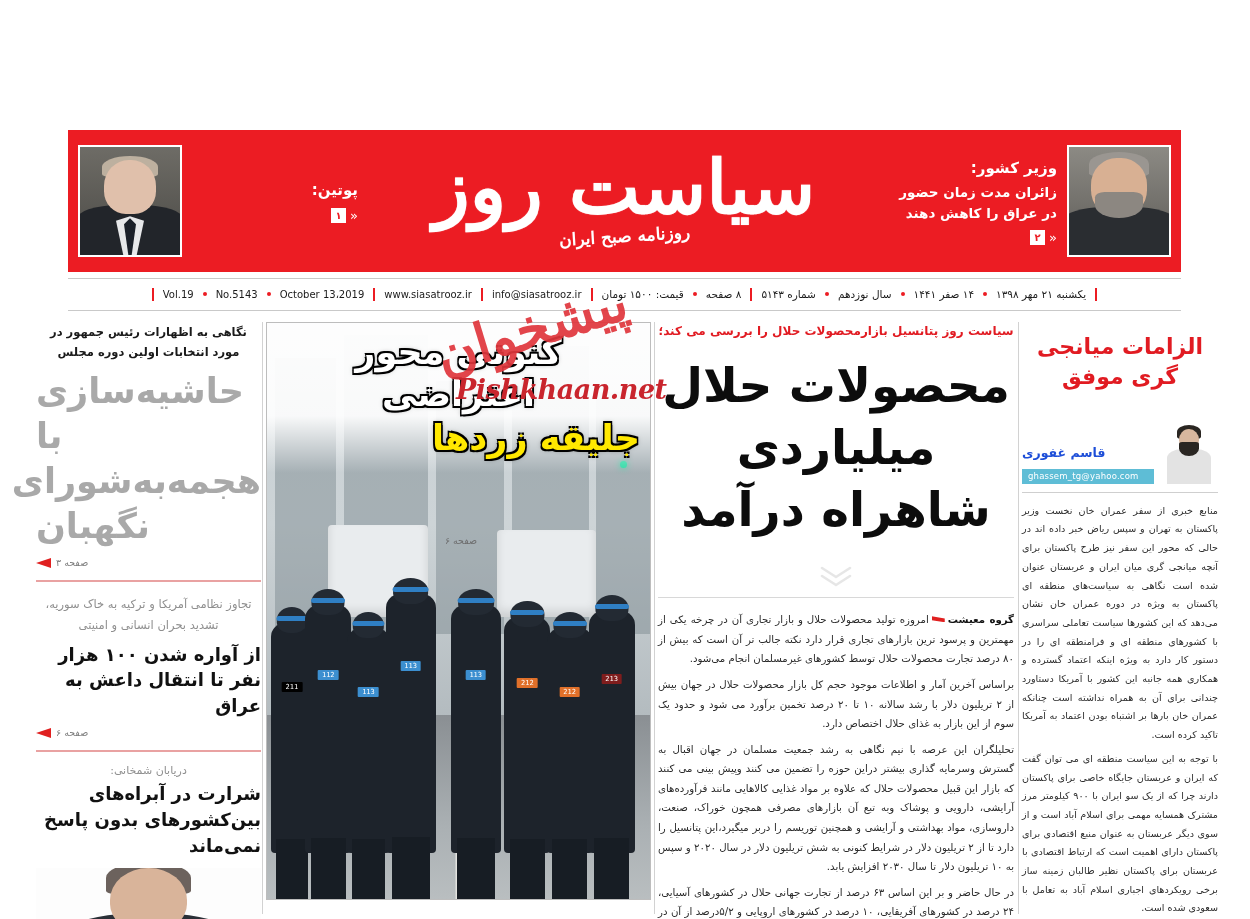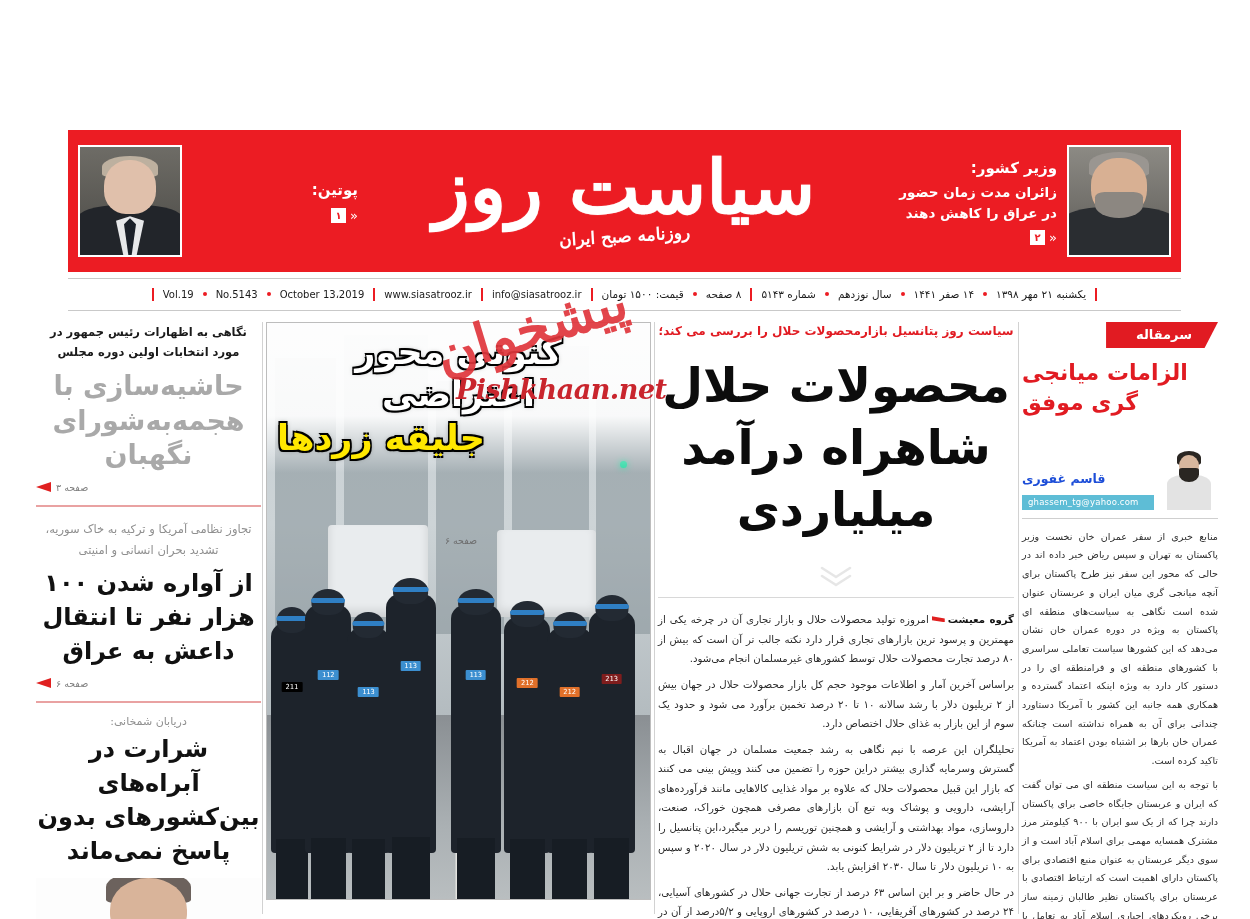--- a/index.html
+++ b/index.html
@@ -167,33 +167,33 @@
   
   .lead-kicker {
     font-size: 11.5px;
     line-height: 1.75;
     color: #1a1a1a;
     font-weight: bold;
     text-align: center;
     margin-bottom: 7px;
   }
   .lead-title-grey {
-    font-size: 27px;
+    font-size: 35px;
     font-weight: bold;
     line-height: 1.28;
     color: #a9a9a9;
-    text-align: center;
+    text-align: left;
     letter-spacing: -0.5px;
   }
   .lead-title-dark {
-    font-size: 24px;
+    font-size: 18px;
     font-weight: bold;
     line-height: 1.42;
     color: #111;
-    text-align: center;
+    text-align: right;
     letter-spacing: -0.4px;
   }
   .lead-kicker-grey {
     font-size: 11.5px;
     line-height: 1.8;
     color: #8f8f8f;
     text-align: center;
     margin-bottom: 6px;
   }
   .lead-kicker-sm {
@@ -247,21 +247,21 @@
     letter-spacing: -1px;
     text-shadow:
       -1.6px -1.6px 0 #000, 1.6px -1.6px 0 #000,
       -1.6px 1.6px 0 #000, 1.6px 1.6px 0 #000,
       0 0 5px rgba(0,0,0,.5);
   }
   .photo-title-2 {
     font-size: 35px;
     font-weight: bold;
     color: #ffe800;
-    text-align: left;
+    text-align: right;
     line-height: 1.2;
     letter-spacing: -1px;
     margin-top: 2px;
     text-shadow:
       -1.6px -1.6px 0 #000, 1.6px -1.6px 0 #000,
       -1.6px 1.6px 0 #000, 1.6px 1.6px 0 #000,
       0 0 5px rgba(0,0,0,.5);
   }
   .photo-frame {
     position: relative;
@@ -336,21 +336,21 @@
     font-weight: bold;
     padding: 5px 26px 6px 30px;
     clip-path: polygon(0 0, 100% 0, 88% 100%, 0 100%);
     letter-spacing: -0.3px;
   }
   .edit-title {
     color: #e11b22;
     font-size: 22px;
     font-weight: bold;
     line-height: 1.38;
-    text-align: left;
+    text-align: center;
     margin-top: 10px;
     letter-spacing: -0.6px;
   }
   .edit-author-row {
     display: flex;
     align-items: flex-end;
     justify-content: space-between;
     margin-top: 8px;
     gap: 6px;
   }
@@ -759,22 +759,22 @@
       <div class="photo-pageref">
         <span>صفحه ۶</span>
         <span class="arrow"></span>
       </div>
     </div>
   </div>
 
   <div class="col-main">
     <div class="main-kicker">سیاست روز پتانسیل بازارمحصولات حلال را بررسی می کند؛</div>
     <div class="main-head">محصولات حلال</div>
+    <div class="main-head">میلیاردی</div>
     <div class="main-head">شاهراه درآمد</div>
-    <div class="main-head">میلیاردی</div>
 
     <div class="chev-divider">
       <svg width="34" height="22" viewBox="0 0 34 22" aria-hidden="true">
         <path d="M3 3 L17 12 L31 3" fill="none" stroke="#b9b9b9" stroke-width="2.6" stroke-linecap="round" stroke-linejoin="round"></path>
         <path d="M3 11 L17 20 L31 11" fill="none" stroke="#b9b9b9" stroke-width="2.6" stroke-linecap="round" stroke-linejoin="round"></path>
       </svg>
     </div>
     <div class="main-rule"></div>
 
     <div class="body-text">
@@ -784,23 +784,20 @@
       <p>براساس آخرین آمار و اطلاعات موجود حجم کل بازار محصولات حلال در جهان بیش از ۲ تریلیون دلار با رشد سالانه ۱۰ تا ۲۰ درصد تخمین برآورد می شود و حدود یک سوم از این بازار به غذای حلال اختصاص دارد.</p>
       <p>تحلیلگران این عرصه با نیم نگاهی به رشد جمعیت مسلمان در جهان اقبال به گسترش وسرمایه گذاری بیشتر دراین حوزه را تضمین می کنند وپیش بینی می کنند که بازار این قبیل محصولات حلال که علاوه بر مواد غذایی کالاهایی مانند فرآورده‌های آرایشی، دارویی و پوشاک وبه تبع آن بازارهای مصرفی همچون خوراک، صنعت، داروسازی، مواد بهداشتی و آرایشی و همچنین توریسم را دربر میگیرد،این پتانسیل را دارد تا از ۲ تریلیون دلار در شرایط کنونی به شش تریلیون دلار در سال ۲۰۲۰ و سپس به ۱۰ تریلیون دلار تا سال ۲۰۳۰ افزایش یابد.</p>
       <p>
         <span>در حال حاضر و  بر این اساس ۶۳ درصد از تجارت جهانی حلال در کشورهای آسیایی، ۲۴ درصد در کشورهای آفریقایی، ۱۰ درصد در کشورهای اروپایی و ۵/۲درصد از آن در کشورهای آمریکایی متمرکز شده است.</span>
         
       </p>
     </div>
   </div>
 
   <div class="col-right">
-    <div class="edit-badge-wrap">
-      <div class="edit-badge">سرمقاله</div>
-    </div>
     <div class="edit-title">الزامات میانجی گری موفق</div>
 
     <div class="edit-author-row">
       <div class="edit-avatar">
         <div class="avatar-art">
           <div class="av-body"></div>
           <div class="av-hair"></div>
           <div class="av-head"></div>
           <div class="av-beard"></div>
         </div>

